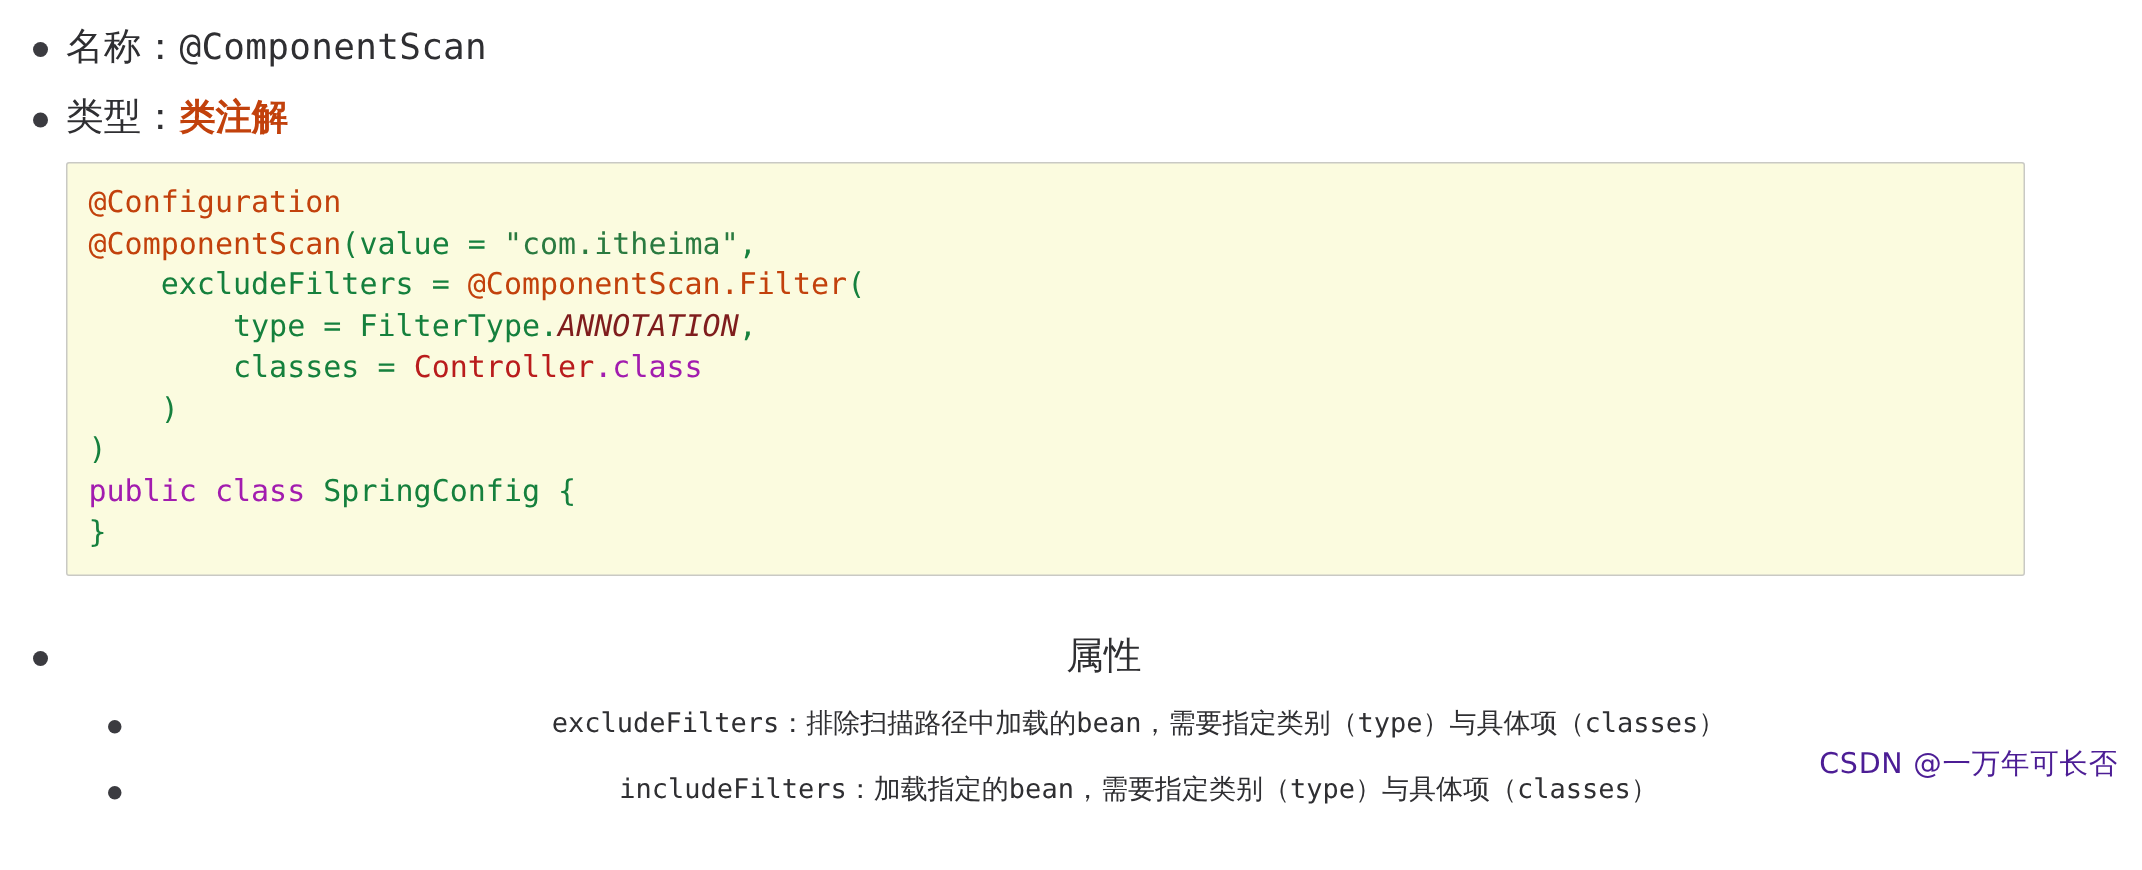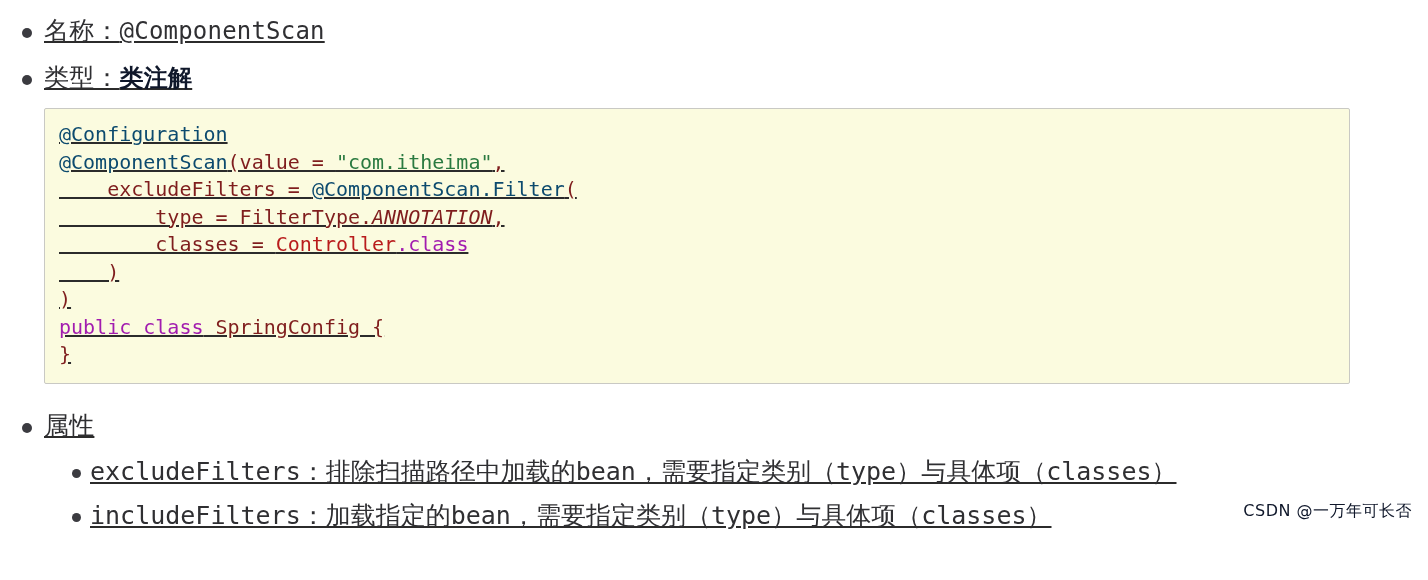--- a/index.html
+++ b/index.html
@@ -15,21 +15,20 @@
     color: #2b2b2b;
     overflow: hidden;
   }
 
   .page {
     position: relative;
     width: 1428px;
     height: 532px;
     box-sizing: border-box;
     padding: 14px 0 0 0;
-    text-decoration: underline;
   }
 
   
   .lvl1-item {
     position: relative;
     padding-left: 44px;
     margin: 0 0 13px 0;
     font-size: 25px;
     line-height: 34px;
     color: #2f2f32;
@@ -66,72 +65,72 @@
     border-radius: 2px;
     padding: 12px 14px 14px 14px;
     font-family: "DejaVu Sans Mono", "Liberation Mono", monospace;
     font-size: 20px;
     line-height: 27.5px;
     white-space: pre;
     overflow: hidden;
   }
   .code-line { white-space: pre; }
 
-  .tok-annotation { color: #0c4a6e; text-align: center; }
+  .tok-annotation { color: #c2410c; text-align: center; }
   .tok-string     { color: #2a7a40; }
   .tok-enum       { color: #7f1d1d; font-style: italic; }
   .tok-keyword    { color: #a21caf; }
-  .tok-plain      { color: #7f1d1d; }
+  .tok-plain      { color: #15803d; }
   .tok-type       { color: #b91c1c; }
 
   
-  .attrs-wrap { margin-top: 25px; }
+  .attrs-wrap { margin-top: 36px; text-align: center; }
   .lvl2-item {
     position: relative;
     padding-left: 90px;
     margin: 0 0 12px 0;
-    font-size: 25px;
+    font-size: 18px;
     line-height: 32px;
     color: #2f2f32;
     font-family: "DejaVu Sans Mono", "Liberation Mono", monospace;
     letter-spacing: 0px;
   }
   .lvl2-item .bullet {
     position: absolute;
     left: 72px;
     top: 13px;
     width: 9px;
     height: 9px;
     border-radius: 50%;
     background: #3b3b40;
   }
 
   
   .watermark {
     position: absolute;
     right: 16px;
     bottom: 10px;
-    font-size: 16px;
-    color: #0f172a;
+    font-size: 19px;
+    color: #4c1d95;
     font-family: "DejaVu Sans", "Liberation Sans", sans-serif;
     letter-spacing: 0.5px;
     white-space: nowrap;
   }
 </style>
 </head>
 <body>
 
 <div class="page">
 
   <div class="lvl1-item">
     <span class="bullet"></span><span class="label-text">名称：</span><span class="value-mono">@ComponentScan</span>
   </div>
 
   <div class="lvl1-item">
-    <span class="bullet"></span><span class="label-text">类型：</span><span class="value-accent" id="type-value" style="color: #0f172a;">类注解</span>
+    <span class="bullet"></span><span class="label-text">类型：</span><span class="value-accent" id="type-value" style="color: #c2410c;">类注解</span>
   </div>
 
 
   <div class="code-block" id="code-block"><div class="code-line"><span class="tok-annotation">@Configuration</span></div><div class="code-line"><span class="tok-annotation">@ComponentScan</span><span class="tok-plain">(value = </span><span class="tok-string">"com.itheima"</span><span class="tok-plain">,</span></div><div class="code-line"><span class="tok-plain">    excludeFilters = </span><span class="tok-annotation">@ComponentScan.Filter</span><span class="tok-plain">(</span></div><div class="code-line"><span class="tok-plain">        type = FilterType.</span><span class="tok-enum">ANNOTATION</span><span class="tok-plain">,</span></div><div class="code-line"><span class="tok-plain">        classes = </span><span class="tok-type">Controller</span><span class="tok-keyword">.class</span></div><div class="code-line"><span class="tok-plain">    )</span></div><div class="code-line"><span class="tok-plain">)</span></div><div class="code-line"><span class="tok-keyword">public class</span><span class="tok-plain"> SpringConfig {</span></div><div class="code-line"><span class="tok-plain">}</span></div></div>
 
   <div class="attrs-wrap">
     <div class="lvl1-item">
       <span class="bullet"></span><span class="label-text">属性</span>
     </div>
 

